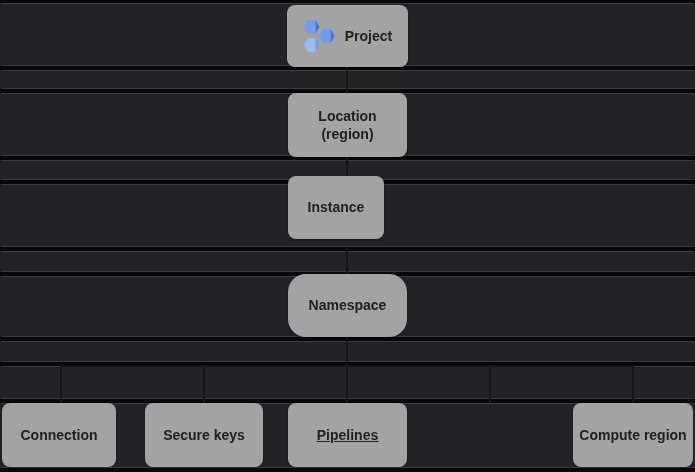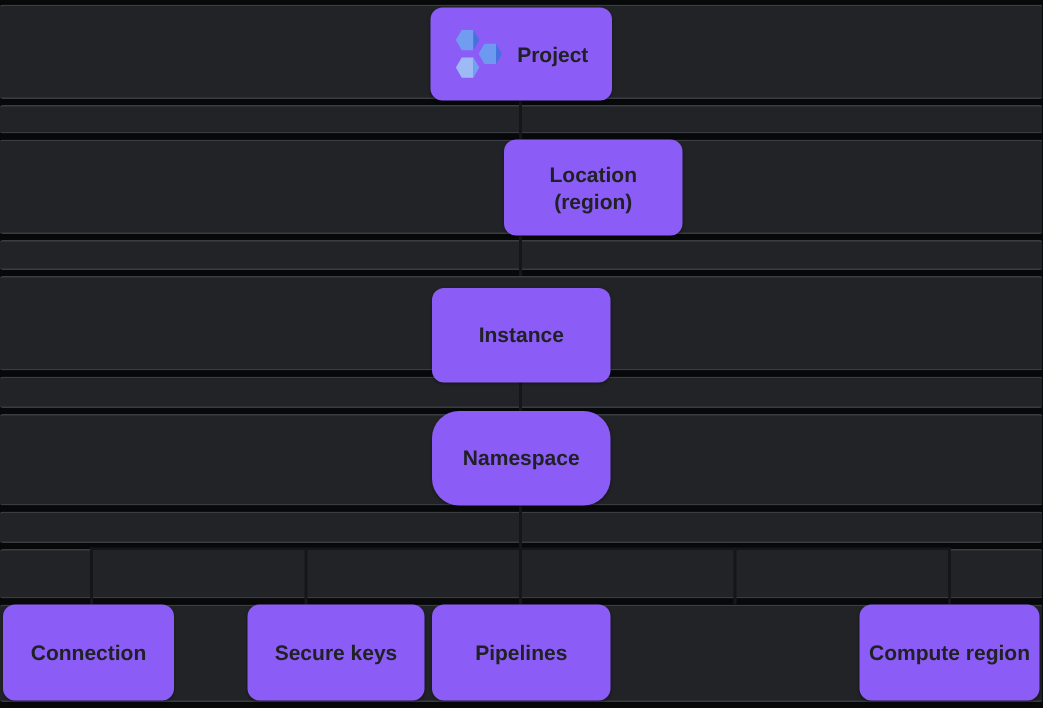--- a/index.html
+++ b/index.html
@@ -29,42 +29,42 @@
   
   .conn {
     position: absolute;
     background: #141619;
   }
   .conn.v { width: 2px; }
   .conn.h { height: 2px; }
   
   .node {
     position: absolute;
-    background: #8b5cf6;
+    background: #a3a3a3;
     border-radius: 8px;
     display: flex;
     align-items: center;
     justify-content: center;
     text-align: center;
     color: #202124;
     font-weight: bold;
     font-size: 14px;
     line-height: 1.3;
     box-sizing: border-box;
     padding: 4px 5px;
     box-shadow: 0 1px 2px rgba(0,0,0,0.35);
   }
   .node .nlabel { display: inline-block; }
   .node-project { left: 287px; top: 5px;   width: 121px; height: 62px; gap: 9px; }
-  .node-location  { left: 288px; top: 93px;  width: 119px; height: 64px; margin-left: 48px; }
-  .node-instance  { left: 288px; top: 192px; width: 119px; height: 63px; }
+  .node-location  { left: 288px; top: 93px;  width: 119px; height: 64px; }
+  .node-instance  { left: 288px; top: 176px; width: 96px; height: 63px; }
   .node-namespace { left: 288px; top: 274px; width: 119px; height: 63px; border-radius: 18px; }
   .node-connection      { left: 2px;   top: 403px; width: 114px; height: 64px; }
-  .node-secure-keys     { left: 145px; top: 403px; width: 118px; height: 64px; margin-left: 20px; }
-  .node-pipelines       { left: 288px; top: 403px; width: 119px; height: 64px; }
+  .node-secure-keys     { left: 145px; top: 403px; width: 118px; height: 64px; }
+  .node-pipelines       { left: 288px; top: 403px; width: 119px; height: 64px; text-decoration: underline; }
   .node-plugins         { left: 431px; top: 403px; width: 118px; height: 64px; padding: 4px 3px; }
   .node-compute-profile { left: 573px; top: 403px; width: 120px; height: 64px; }
   .hexicon {
     display: inline-flex;
     width: 33px;
     height: 36px;
     flex: 0 0 auto;
   }
 </style>
 </head>

